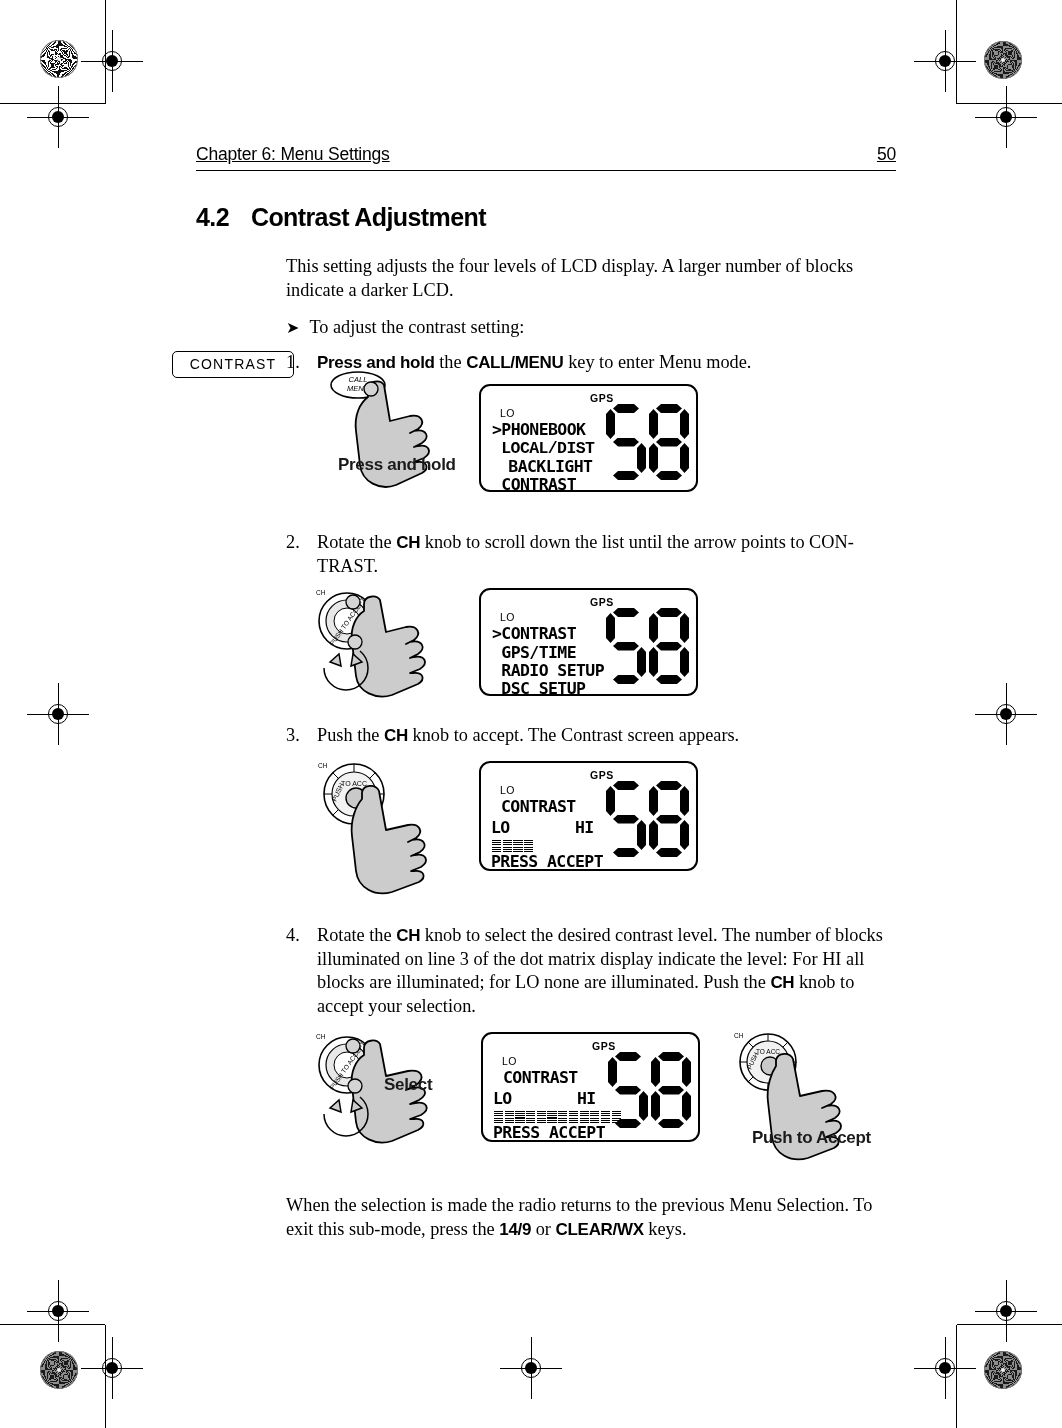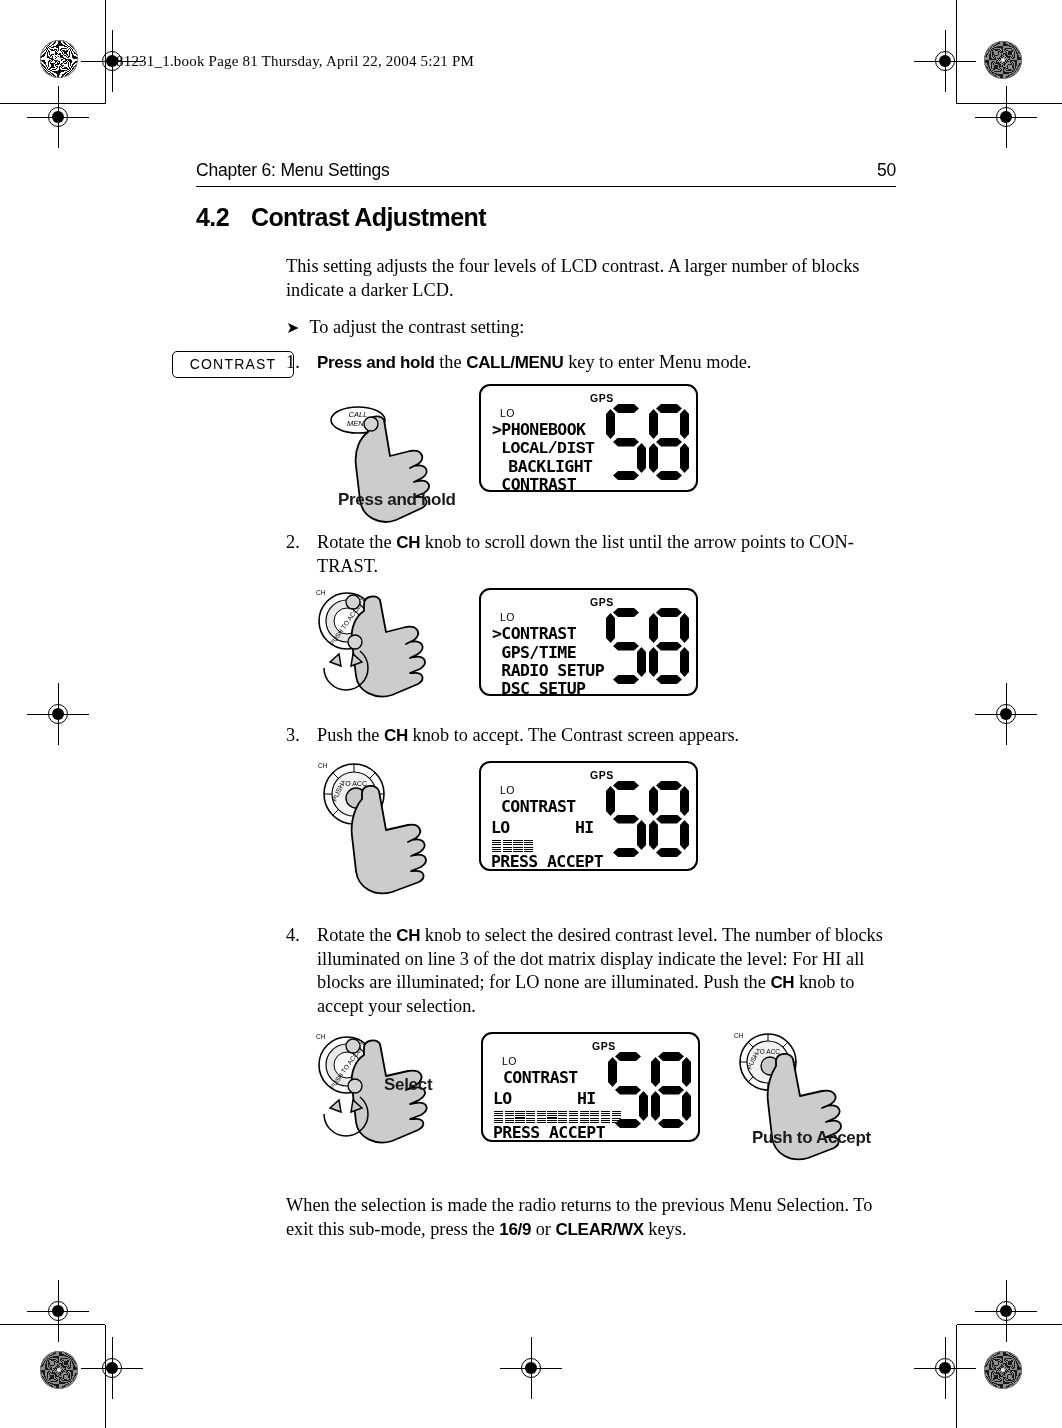--- a/index.html
+++ b/index.html
@@ -25,21 +25,21 @@
         repeating-conic-gradient(#1a1a1a 0deg 2deg,#8d8d8d 2deg 4deg);}
   .rosette::after{content:"";position:absolute;left:50%;top:50%;width:4px;height:4px;
       transform:translate(-50%,-50%);border-radius:50%;background:#eee;}
 
   .cropline{position:absolute;background:#000;}
 
   
   .bookline{position:absolute;left:116px;top:53px;font-family:"Liberation Serif",serif;
       font-size:15px;letter-spacing:.2px;white-space:nowrap;}
 
-  .header{position:absolute;left:196px;top:160px;width:700px;}
+  .header{position:absolute;left:196px;top:144px;width:700px;text-decoration:underline;}
   .header .inner{display:flex;justify-content:space-between;align-items:baseline;
       font-family:"Liberation Sans",sans-serif;font-size:17.5px;
       letter-spacing:-0.2px;}
   .header .rule{margin-top:5px;border-bottom:1.6px solid #000;}
 
   
   .sectitle{position:absolute;left:196px;top:203px;
       font-family:"Liberation Sans",sans-serif;font-weight:bold;
       font-size:25px;letter-spacing:-0.6px;display:flex;gap:22px;}
 
@@ -183,54 +183,53 @@
       <div class="ring"></div>
       <div class="dot"></div>
     </div>
   <div class="regmark" style="left:928px;top:1351px;">
       <div class="h"></div>
       <div class="v"></div>
       <div class="ring"></div>
       <div class="dot"></div>
     </div>
 
-  <div class="bookline">81231_1.book  Page 81  Thursday, April 22, 2004  5:21 PM</div>
 
   <div class="header">
     <div class="inner">
       <span>Chapter 6: Menu Settings</span>
       <span>50</span>
     </div>
     <div class="rule"></div>
   </div>
 
   <div class="sectitle">
     <span>4.2</span>
     <span>Contrast Adjustment</span>
   </div>
 
   <div class="body-col">
-    <p class="para">This setting adjusts the four levels of LCD contrast. A larger number of blocks indicate a darker LCD.</p>
+    <p class="para">This setting adjusts the four levels of LCD display. A larger number of blocks indicate a darker LCD.</p>
   </div>
 
   <div class="bullet-row">
     <span class="arrowglyph">➤</span>
     <span>To adjust the contrast setting:</span>
   </div>
 
   <div class="keybox" style="left:172px;top:351px;width:100px;">CONTRAST</div>
 
   <div class="step" style="left:286px;top:351px;">
     <span class="num">1.</span>
     <span class="txt">
       <span class="b">Press and hold</span><span> the </span><span class="b">CALL/MENU</span><span> key to enter Menu mode.</span>
     </span>
   </div>
 
-  <div class="fig" style="left:314px;top:404px;">
+  <div class="fig" style="left:314px;top:369px;">
     <svg width="165" height="120" viewBox="0 0 165 120">
       <ellipse cx="44" cy="16" rx="27" ry="13" fill="#fff" stroke="#000" stroke-width="1.6"></ellipse>
       <text x="44" y="13" font-family="Liberation Sans, sans-serif" font-size="7.5" text-anchor="middle" font-style="italic">CALL</text>
       <text x="44" y="22" font-family="Liberation Sans, sans-serif" font-size="7.5" text-anchor="middle" font-style="italic">MENU</text>
       <path d="M54 20 C54 12 66 10 70 16 L76 52 L96 47 C108 45 112 54 104 60 L96 64
                L100 62 C112 59 117 68 108 74 L100 78
                L104 77 C115 75 119 83 110 89 L100 93
                L103 93 C113 92 116 99 108 104 L82 116
                C66 122 48 113 46 96 L42 62 C40 46 46 34 54 28 Z" fill="#cccccc" stroke="#000" stroke-width="1.8" stroke-linejoin="round"></path>
       <circle cx="57" cy="20" r="7" fill="#d4d4d4" stroke="#000" stroke-width="1.4"></circle>
@@ -487,16 +486,16 @@
       <path d="M46 32 C48 24 60 24 63 31 L70 68 L92 63 C105 61 110 70 101 76 L92 80
                L97 78 C109 75 114 84 105 90 L96 94
                L100 93 C111 91 115 99 106 105 L96 109
                L99 109 C109 108 112 115 104 120 L78 130
                C61 135 44 126 42 109 L38 74 C36 58 42 44 46 38 Z" fill="#cccccc" stroke="#000" stroke-width="1.8" stroke-linejoin="round"></path>
     </svg>
     <div class="caption" style="left:22px;top:100px;white-space:nowrap;">Push to Accept</div>
   </div>
 
   <div style="position:absolute;left:286px;top:1194px;width:614px;font-size:18.3px;line-height:23.5px;">
-    <span>When the selection is made the radio returns to the previous Menu Selection. To exit this sub-mode, press the </span><span class="b">16/9</span><span> or </span><span class="b">CLEAR/WX</span><span> keys.</span>
+    <span>When the selection is made the radio returns to the previous Menu Selection. To exit this sub-mode, press the </span><span class="b">14/9</span><span> or </span><span class="b">CLEAR/WX</span><span> keys.</span>
   </div>
 
 </div>
 
 </body></html>

